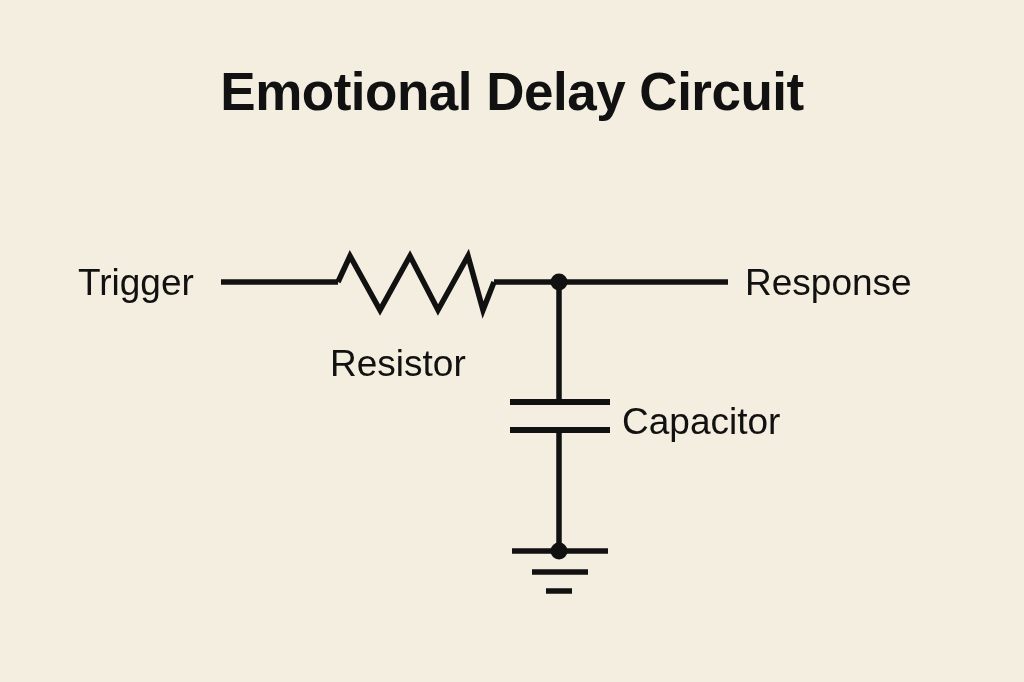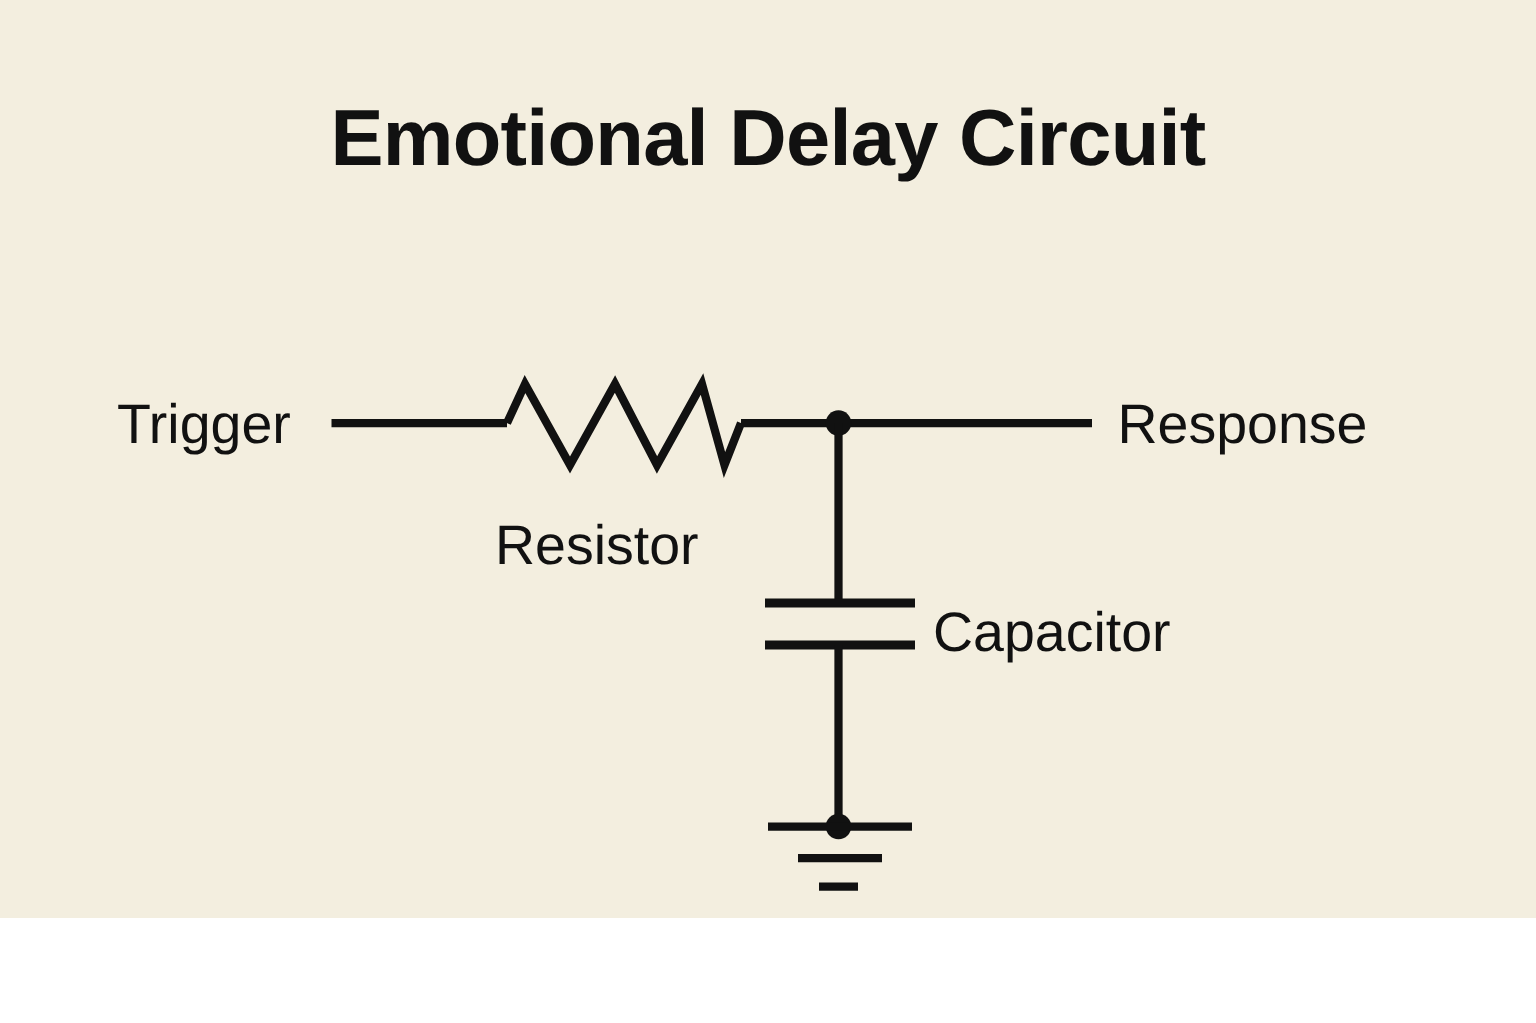--- a/index.html
+++ b/index.html
@@ -9,21 +9,21 @@
   }
   body {
     width: 1024px;
     height: 682px;
     overflow: hidden;
     font-family: "Liberation Sans", "DejaVu Sans", sans-serif;
   }
   #canvas {
     position: relative;
     width: 1024px;
-    height: 612px;
+    height: 682px;
     background: #f3eedf;
   }
   #diagram-svg {
     position: absolute;
     inset: 0;
     display: block;
   }
   .title-text {
     font-family: "Liberation Sans", "DejaVu Sans", sans-serif;
     font-weight: 700;

